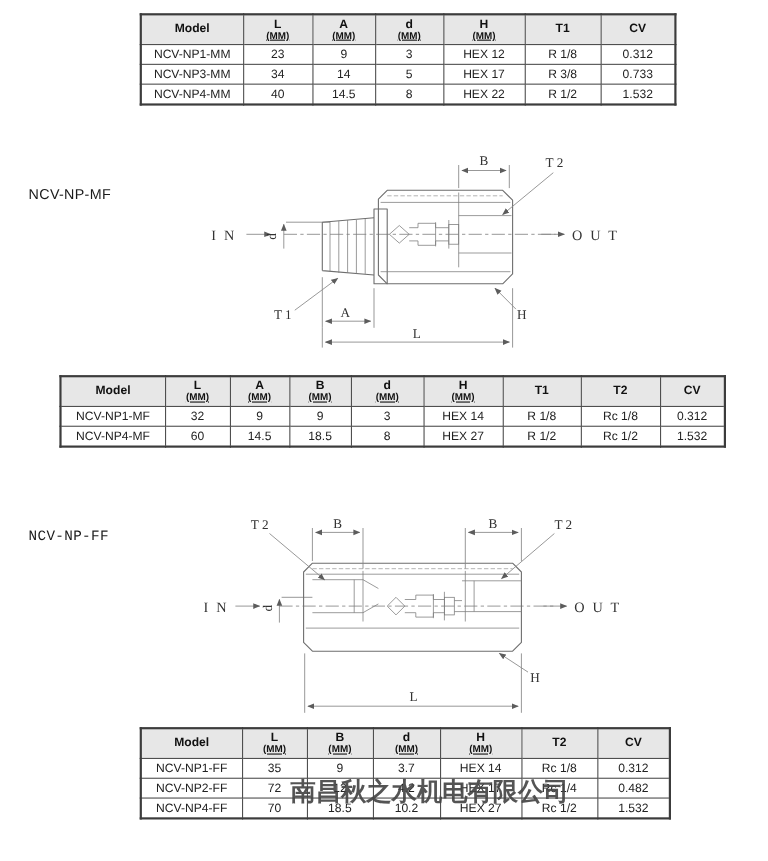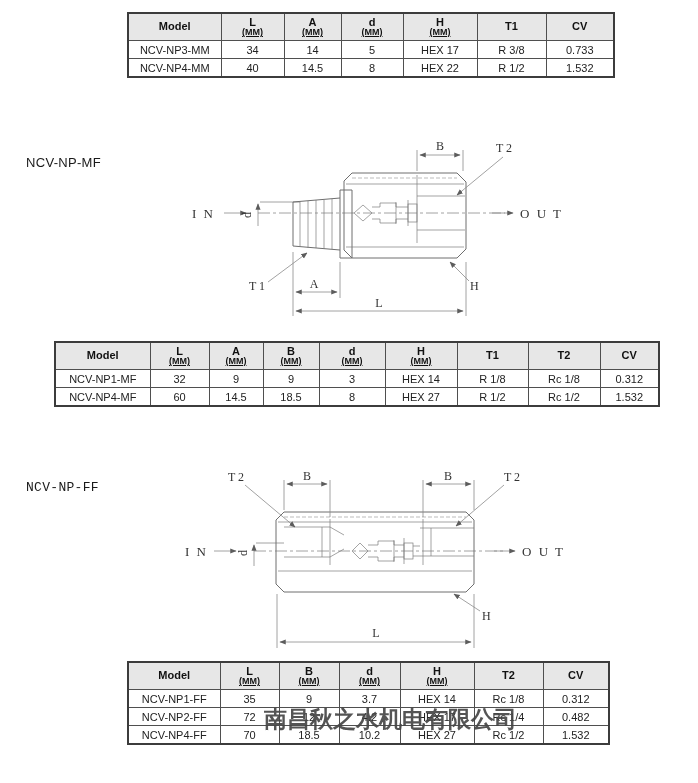--- a/index.html
+++ b/index.html
@@ -81,41 +81,50 @@
           <th>
             <div>T1</div>
           </th>
           <th>
             <div>CV</div>
           </th>
         </tr>
       </thead>
       <tbody>
         <tr>
+          <td>NCV-NP1-MM</td>
+          <td>23</td>
+          <td>9</td>
+          <td>3</td>
+          <td>HEX 12</td>
+          <td>R 1/8</td>
+          <td>0.312</td>
+        </tr>
+        <tr>
           <td>NCV-NP3-MM</td>
           <td>34</td>
           <td>14</td>
           <td>5</td>
           <td>HEX 17</td>
           <td>R 3/8</td>
           <td>0.733</td>
         </tr>
         <tr>
           <td>NCV-NP4-MM</td>
           <td>40</td>
           <td>14.5</td>
           <td>8</td>
           <td>HEX 22</td>
           <td>R 1/2</td>
           <td>1.532</td>
         </tr>
       </tbody>
     </table>
 
-  <div class="sec-label" style="left:26px;top:155px;">NCV-NP-MF</div>
+  <div class="sec-label" style="left:26px;top:169px;">NCV-NP-MF</div>
 
   <svg class="diagram" style="left:180px;top:138px;" width="402" height="195" viewBox="180 138 402 195">
     <defs>
       <marker id="ar1" viewBox="0 0 10 10" refX="9" refY="5" markerWidth="8" markerHeight="8" orient="auto-start-reverse">
           <path d="M0 1 L10 5 L0 9 z" fill="#5c5c5c"></path>
         </marker>
     </defs>
 
     <path class="cl" d="M258 213 H505"></path>
 

